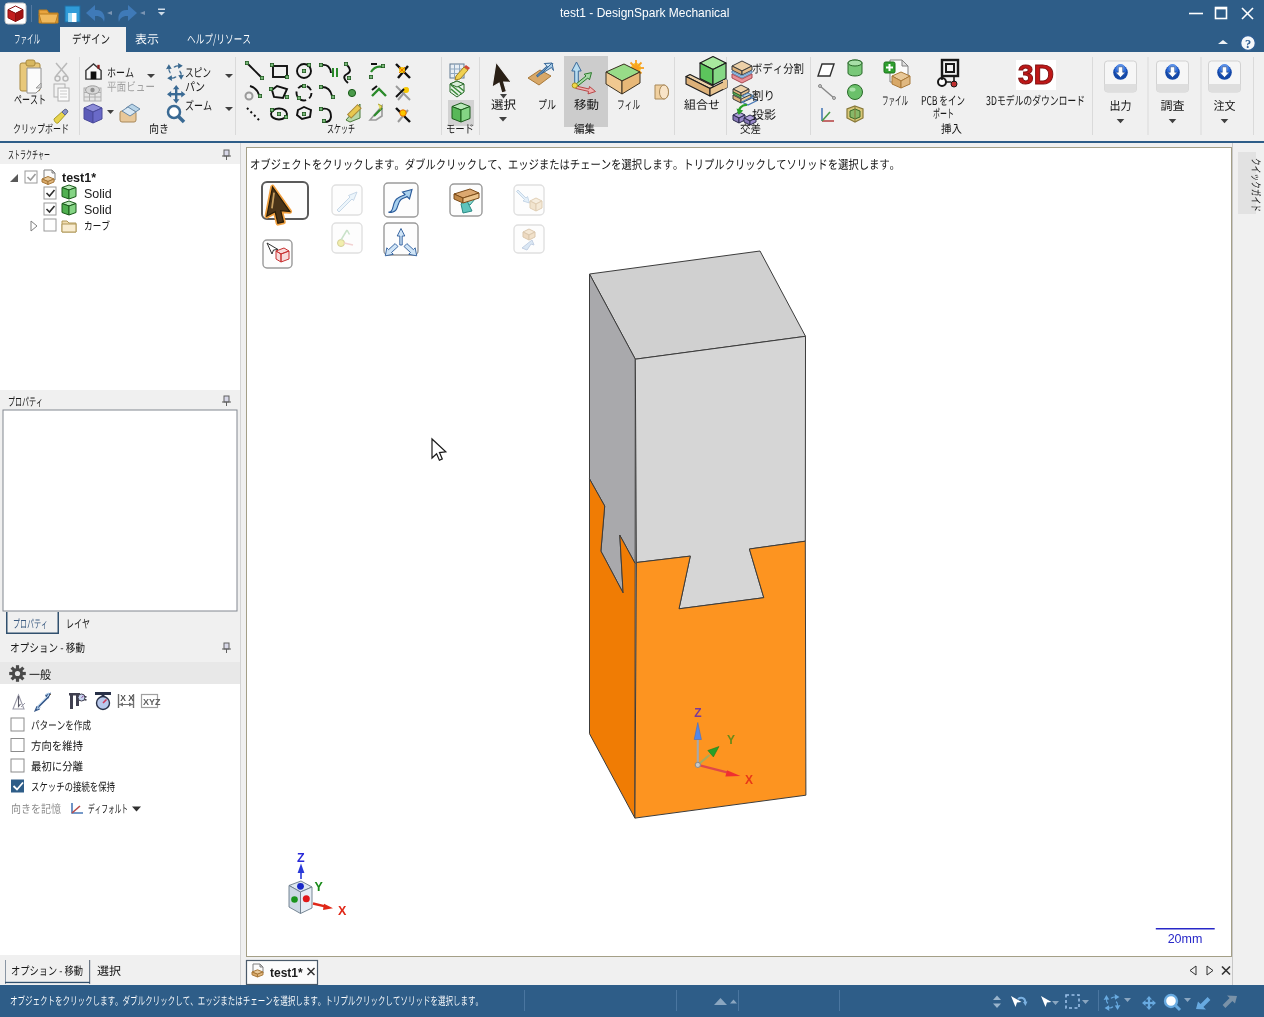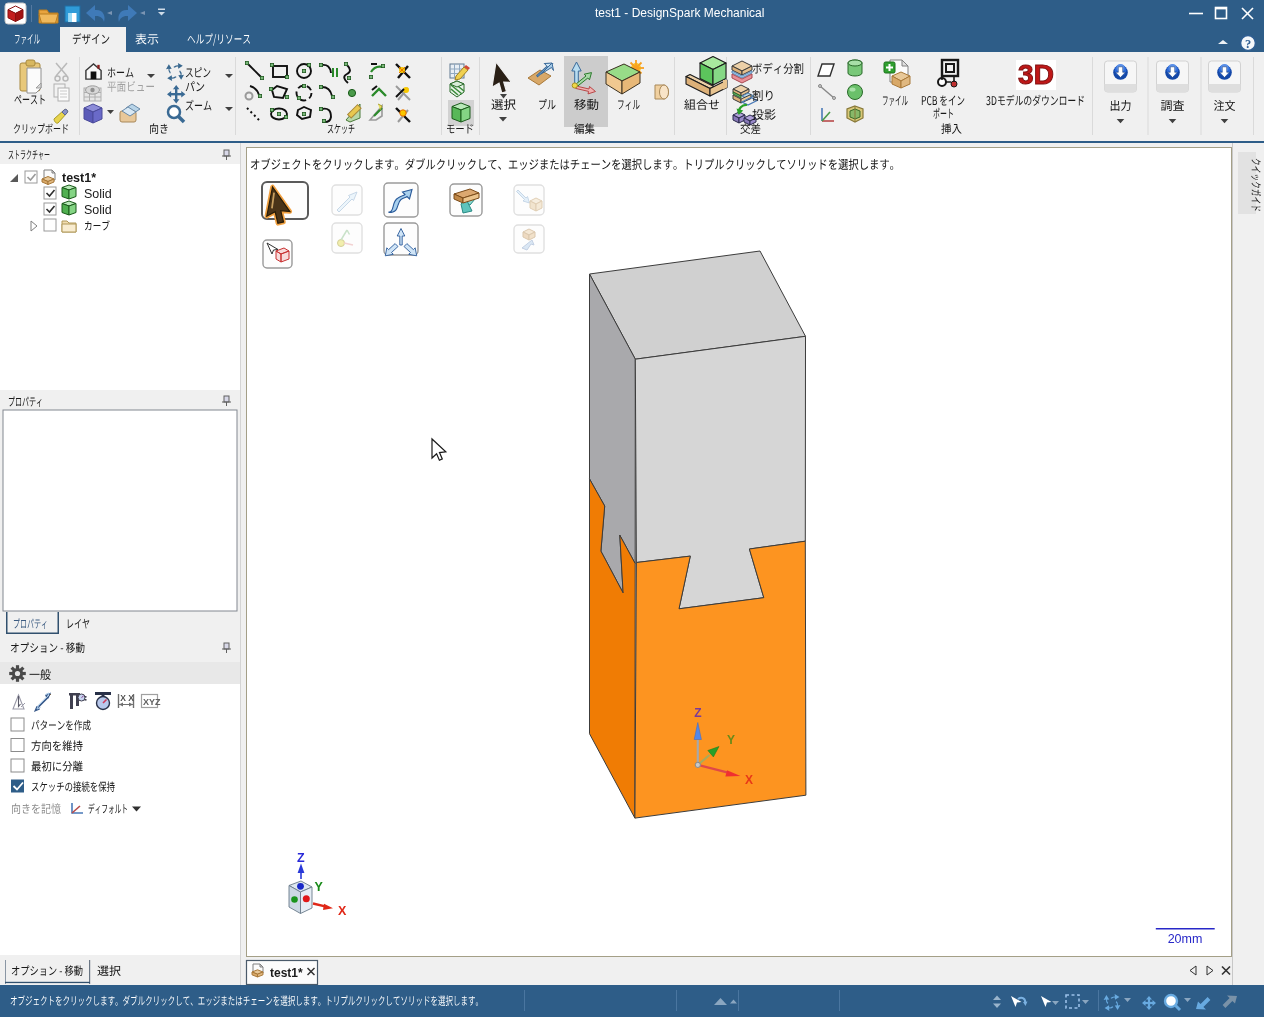--- a/index.html
+++ b/index.html
@@ -8,21 +8,21 @@
 #ribbon{left:0;top:52px;width:1264px;height:89px;background:#f0f0f0}
 #ribline{left:0;top:141px;width:1264px;height:2px;background:#2e5d88}
 #statusbar{left:0;top:985px;width:1264px;height:32px;background:#2e5d88}
 </style></head><body>
 <div class="abs" id="titlebar"></div>
 <div class="abs" id="tabrow"></div>
 <div class="abs" id="ribbon"></div>
 <div class="abs" id="ribline"></div>
 <div class="abs" id="statusbar"></div>
 <div class="abs" style="left:0;top:0;width:1264px;height:1017px;color:#fff;font-size:12px">
-<div class="abs" style="left:595px;top:6px">test1 - DesignSpark Mechanical</div>
+<div class="abs" style="left:560px;top:6px">test1 - DesignSpark Mechanical</div>
 </div>
 <svg class="abs" style="left:0;top:0" width="1264" height="1017">
 <defs>
       <path id="q0" d="M172 -133L160 -141C156 -140 152 -140 149 -140C140 -140 60 -140 49 -140C42 -140 35 -140 29 -141L29 -123C34 -124 41 -124 49 -124C60 -124 140 -124 151 -124C148 -105 139 -77 125 -59C108 -37 86 -20 47 -11L61 4C97 -7 121 -26 139 -49C155 -70 165 -102 169 -123C170 -127 171 -130 172 -133Z"></path>
       <path id="q1" d="M173 -101L164 -109C161 -109 156 -108 153 -108C143 -108 62 -108 54 -108C48 -108 41 -109 35 -110L35 -93C42 -94 48 -94 54 -94C62 -94 139 -94 150 -94C144 -84 130 -66 115 -58L128 -49C146 -61 163 -86 169 -96C170 -97 172 -100 173 -101ZM106 -80L88 -80C89 -76 90 -72 90 -68C90 -42 86 -20 59 -2C54 1 49 3 45 5L59 16C101 -8 105 -38 106 -80Z"></path>
       <path id="q2" d="M17 -72L25 -57C53 -65 80 -77 101 -89L101 -15C101 -8 101 2 100 6L120 6C119 2 119 -8 119 -15L119 -100C139 -113 157 -128 173 -144L159 -157C145 -140 125 -123 105 -110C82 -96 52 -82 17 -72Z"></path>
       <path id="q3" d="M105 -4L115 5C117 3 119 2 122 0C145 -11 173 -32 190 -55L181 -69C166 -46 141 -28 123 -20C123 -26 123 -123 123 -135C123 -143 123 -148 123 -150L105 -150C105 -148 106 -143 106 -135C106 -123 106 -25 106 -15C106 -11 106 -7 105 -4ZM13 -5L28 5C45 -9 58 -29 64 -50C69 -70 70 -113 70 -135C70 -141 71 -147 71 -149L53 -149C53 -145 54 -141 54 -135C54 -113 54 -73 48 -54C42 -35 30 -17 13 -5Z"></path>
       <path id="q4" d="M41 -146L41 -130C46 -130 52 -130 59 -130C70 -130 117 -130 128 -130C134 -130 141 -130 147 -130L147 -146C141 -145 134 -145 128 -145C117 -145 70 -145 59 -145C52 -145 46 -146 41 -146ZM157 -162L146 -158C152 -150 159 -138 163 -130L173 -135C169 -143 162 -155 157 -162ZM179 -170L168 -166C174 -158 181 -147 185 -138L196 -143C192 -151 184 -163 179 -170ZM17 -96L17 -79C22 -80 28 -80 34 -80L94 -80C94 -61 91 -44 83 -30C75 -18 60 -6 45 0L60 11C77 3 92 -12 99 -25C107 -40 110 -58 111 -80L165 -80C170 -80 176 -80 181 -79L181 -96C176 -95 169 -95 165 -95C155 -95 46 -95 34 -95C28 -95 22 -95 17 -96Z"></path>
       <path id="q5" d="M159 -153L150 -150C154 -142 158 -130 161 -121L171 -125C168 -133 163 -145 159 -153ZM179 -159L170 -156C174 -148 178 -137 181 -128L191 -131C188 -139 183 -151 179 -159ZM10 -112L10 -95C12 -95 21 -95 30 -95L51 -95L51 -63C51 -55 51 -47 50 -45L68 -45C68 -47 67 -56 67 -63L67 -95L124 -95L124 -87C124 -31 106 -14 70 0L83 13C129 -8 140 -35 140 -88L140 -95L162 -95C171 -95 178 -95 181 -95L181 -112C178 -111 171 -111 162 -111L140 -111L140 -136C140 -144 141 -150 141 -152L123 -152C124 -150 124 -144 124 -136L124 -111L67 -111L67 -136C67 -143 68 -149 68 -151L50 -151C51 -146 51 -141 51 -136L51 -111L30 -111C21 -111 12 -112 10 -112Z"></path>
       <path id="q6" d="M45 -147L34 -134C49 -124 74 -103 84 -93L96 -105C85 -116 60 -137 45 -147ZM28 -13L39 4C72 -2 97 -15 117 -27C148 -46 171 -73 185 -98L175 -115C163 -91 139 -61 108 -42C89 -30 63 -18 28 -13Z"></path>

